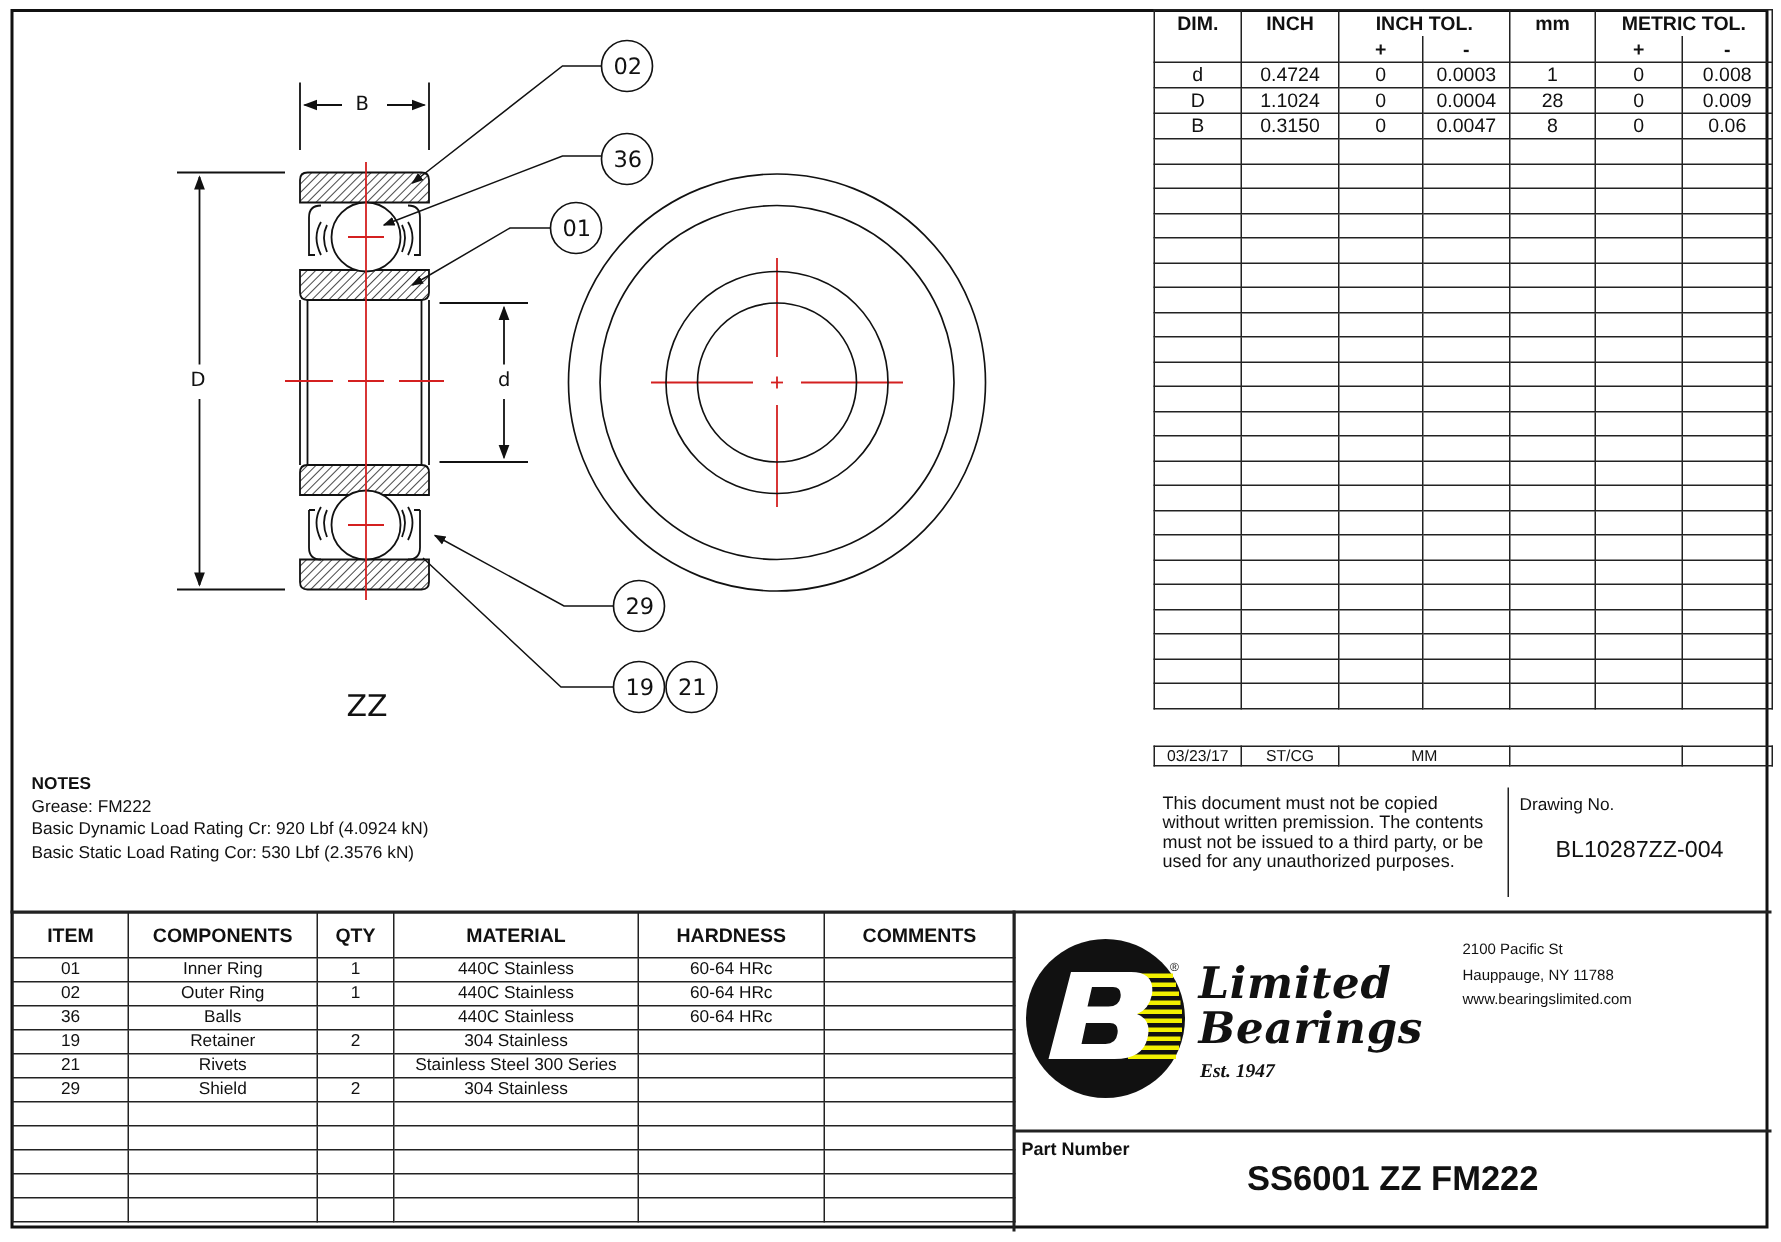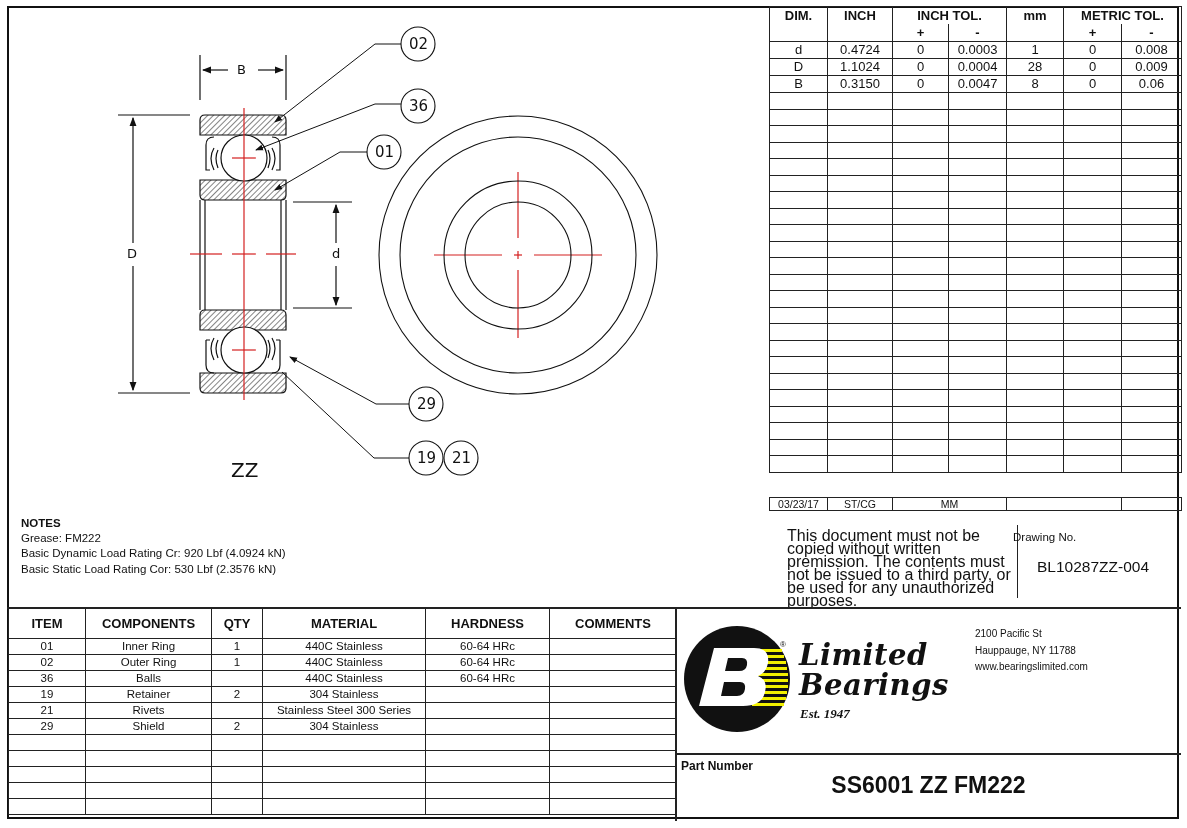--- a/index.html
+++ b/index.html
@@ -7,21 +7,21 @@
   .frame { position: absolute; left: 7px; top: 6px; width: 1172px; height: 813px; border: 2px solid #111; box-sizing: border-box; }
   svg.drawing { position: absolute; left: 0; top: 0; }
   
   table { border-collapse: collapse; table-layout: fixed; }
   .dimtab { position: absolute; left: 769px; top: 6px; width: 412px; }
   .dimtab td { border: 1.5px solid #222; font-size: 13px; text-align: center; padding: 0; height: 16px; line-height: 16px; }
   .dimtab .h1 td { font-weight: bold; height: 17px; border-bottom: none; }
   .dimtab .h2 td { font-weight: bold; height: 17px; border-top: none; }
   .sig { position: absolute; left: 769px; top: 497px; width: 412px; }
   .sig td { border: 1.5px solid #222; font-size: 10.5px; text-align: center; height: 12px; line-height: 12px; padding: 0; }
-  .notice { position: absolute; left: 769px; top: 525px; width: 237px; height: 73px; border-right: 1.5px solid #222; font-size: 16px; line-height: 13px; padding: 4px 6px; box-sizing: border-box; margin-left: 12px; }
+  .notice { position: absolute; left: 769px; top: 525px; width: 237px; height: 73px; border-right: 1.5px solid #222; font-size: 12px; line-height: 13px; padding: 4px 6px; box-sizing: border-box; }
   .drawno-label { position: absolute; left: 1013px; top: 531px; font-size: 11.5px; }
   .drawno { position: absolute; left: 1006px; top: 558px; width: 174px; text-align: center; font-size: 15.5px; }
   .notes { position: absolute; left: 21px; top: 516px; font-size: 11.5px; line-height: 15.2px; }
   .notes .title { font-weight: bold; }
   .bom { position: absolute; left: 8px; top: 608px; width: 668px; border-radius: 16px; }
   .bom td { border: 1.5px solid #222; font-size: 11.5px; text-align: center; height: 15px; line-height: 15px; padding: 0; }
   .bom .hdr td { font-weight: bold; font-size: 13px; height: 29px; }
   .hline { position: absolute; background: #222; }
   .company { position: absolute; left: 799px; top: 640px; font-family: "DejaVu Serif", serif; font-weight: bold; font-style: italic; font-size: 29px; line-height: 30px; color: #111; letter-spacing: 0.5px; }
   .est { position: absolute; left: 800px; top: 706px; font-family: "Liberation Serif", serif; font-style: italic; font-weight: bold; font-size: 13px; }

